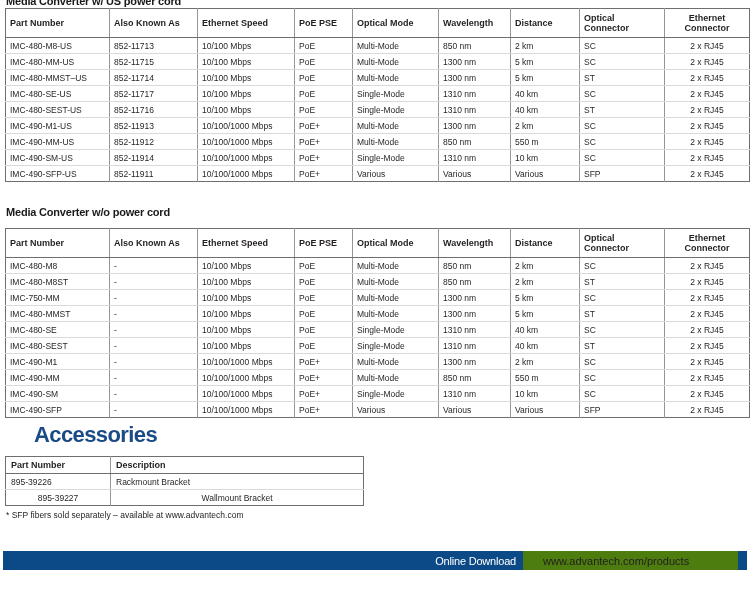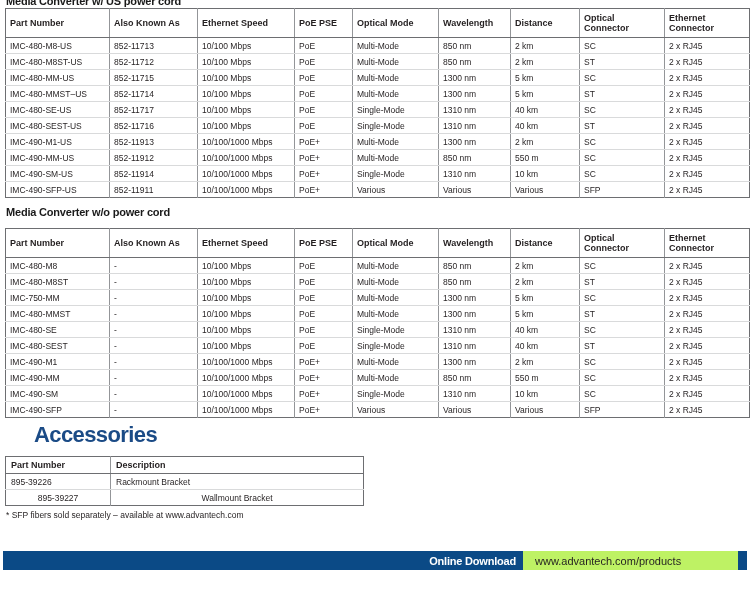--- a/index.html
+++ b/index.html
@@ -87,21 +87,21 @@
   }
   table.spec tbody td {
     height: 15px;
   }
   table.spec tbody tr:last-child td {
     border-bottom: none;
   }
   table.spec th:first-child,
   table.spec td:first-child { border-left: none; }
   table.spec th:last-child,
-  table.spec td:last-child { border-right: none; }
+  table.spec td:last-child { border-right: none; text-align: center; }
 
   #table-one {
     position: absolute;
     left: 5px;
     top: 8px;
     width: 744px;
   }
   #table-two {
     position: absolute;
     left: 5px;
@@ -157,34 +157,34 @@
     top: 551px;
     width: 744px;
     height: 19px;
     background: #0b4a86;
     display: flex;
     align-items: stretch;
     justify-content: flex-end;
   }
   .footer-label {
     font-size: 11px;
-    font-weight: bold;
+    font-weight: normal;
     color: #ffffff;
     letter-spacing: -0.2px;
     display: flex;
     align-items: center;
     padding: 0 7px 0 0;
   }
   .footer-url-box {
-    background: #bef264;
+    background: #4d7c0f;
     color: #231f20;
     font-size: 11px;
     display: flex;
     align-items: center;
-    padding: 0 12px;
+    padding: 0 20px;
     width: 215px;
     box-sizing: border-box;
     margin-right: 9px;
   }
 
   
   .c1 { width: 104px; }
   .c2 { width: 88px; }
   .c3 { width: 97px; }
   .c4 { width: 58px; }
@@ -236,31 +236,20 @@
         <td>852-11713</td>
         <td>10/100 Mbps</td>
         <td>PoE</td>
         <td>Multi-Mode</td>
         <td>850 nm</td>
         <td>2 km</td>
         <td>SC</td>
         <td>2 x RJ45</td>
       </tr>
       <tr>
-        <td>IMC-480-M8ST-US</td>
-        <td>852-11712</td>
-        <td>10/100 Mbps</td>
-        <td>PoE</td>
-        <td>Multi-Mode</td>
-        <td>850 nm</td>
-        <td>2 km</td>
-        <td>ST</td>
-        <td>2 x RJ45</td>
-      </tr>
-      <tr>
         <td>IMC-480-MM-US</td>
         <td>852-11715</td>
         <td>10/100 Mbps</td>
         <td>PoE</td>
         <td>Multi-Mode</td>
         <td>1300 nm</td>
         <td>5 km</td>
         <td>SC</td>
         <td>2 x RJ45</td>
       </tr>

